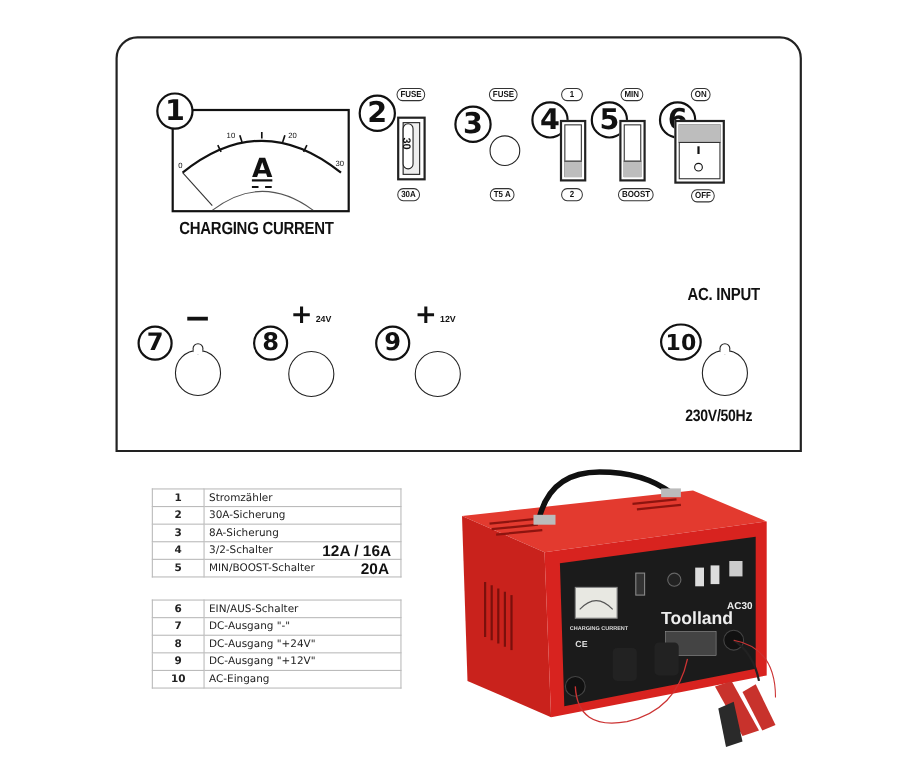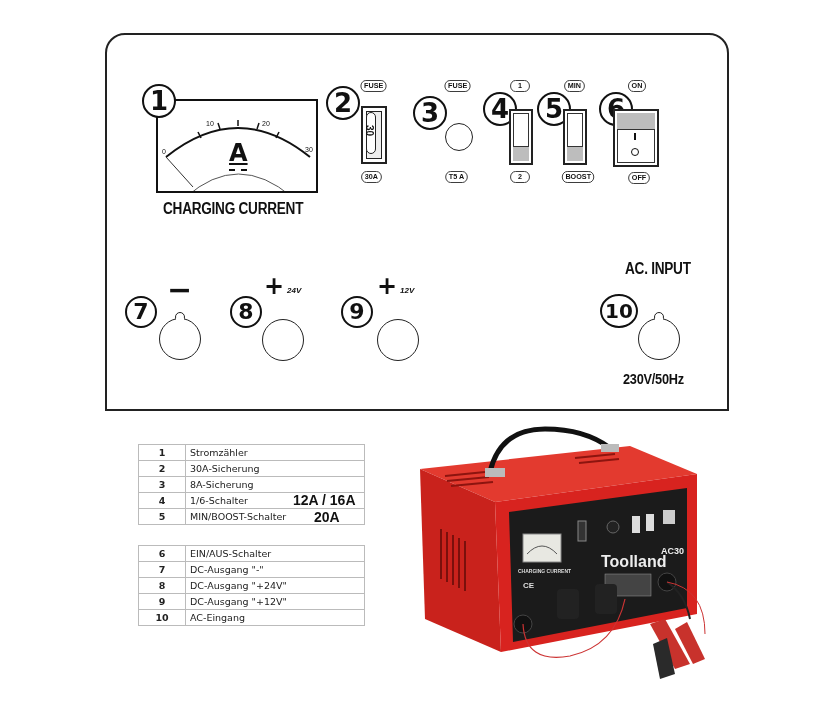--- a/index.html
+++ b/index.html
@@ -28,21 +28,21 @@
   .rocker .low { position: absolute; left: 2px; right: 2px; bottom: 2px; height: 14px; background: #bdbdbd; border-top: 1.5px solid #333; }
   .power { position: absolute; left: 613px; top: 109px; width: 46px; height: 58px; border: 2px solid #222; box-sizing: border-box; background: #fff; }
   .power .top { position: absolute; left: 2px; right: 2px; top: 2px; height: 16px; background: #bdbdbd; border-bottom: 1.5px solid #333; }
   .power .inner { position: absolute; left: 2px; right: 2px; top: 2px; bottom: 2px; border: 1px solid #333; }
   .power .i { position: absolute; left: 19px; top: 22px; width: 2px; height: 7px; background: #111; }
   .power .o { position: absolute; left: 16px; top: 37px; width: 8px; height: 8px; border: 1.5px solid #111; border-radius: 50%; box-sizing: border-box; }
   .socket { position: absolute; width: 42px; height: 42px; border: 1.5px solid #222; border-radius: 50%; box-sizing: border-box; background: #fff; }
   .socket-key { position: absolute; width: 10px; height: 10px; border: 1.5px solid #222; border-radius: 50%; background: #fff; box-sizing: border-box; }
   .socket-key-mask { position: absolute; width: 8px; height: 4px; background: #fff; }
   .sign { position: absolute; font-family: "DejaVu Sans", sans-serif; font-weight: bold; color: #111; }
-  .volt { position: absolute; font-size: 8px; font-weight: bold; font-style: italic; }
+  .volt { position: absolute; font-size: 8px; font-weight: bold; }
 
   table.legend { position: absolute; border-collapse: collapse; font-family: "DejaVu Sans", sans-serif; font-size: 9.5px; color: #222; }
   table.legend td { border: 1px solid #bbb; height: 15px; padding: 0 4px; }
   table.legend td.num { width: 38px; text-align: center; font-weight: bold; }
   table.legend td.desc { width: 170px; position: relative; }
   .note { position: absolute; font-family: "Liberation Sans", sans-serif; font-weight: bold; font-size: 14px; color: #111; }
 
   .photo { position: absolute; left: 405px; top: 424px; width: 320px; height: 265px; }
 </style>
 </head>
@@ -143,30 +143,30 @@
   <tr>
         <td class="num">2</td>
         <td class="desc">30A-Sicherung</td>
       </tr>
   <tr>
         <td class="num">3</td>
         <td class="desc">8A-Sicherung</td>
       </tr>
   <tr>
         <td class="num">4</td>
-        <td class="desc">1/6-Schalter</td>
+        <td class="desc">3/2-Schalter</td>
       </tr>
   <tr>
         <td class="num">5</td>
         <td class="desc">MIN/BOOST-Schalter</td>
       </tr>
 </tbody>
   </table>
 <span class="note" style="left:293px;top:492px;">12A / 16A</span>
-<span class="note" style="left:314px;top:509px;text-align:right;">20A</span>
+<span class="note" style="left:328px;top:509px;text-align:right;">20A</span>
 
 <table class="legend" style="left:138px;top:545px;">
   <tbody>
       <tr>
         <td class="num">6</td>
         <td class="desc">EIN/AUS-Schalter</td>
       </tr>
   <tr>
         <td class="num">7</td>
         <td class="desc">DC-Ausgang "-"</td>

